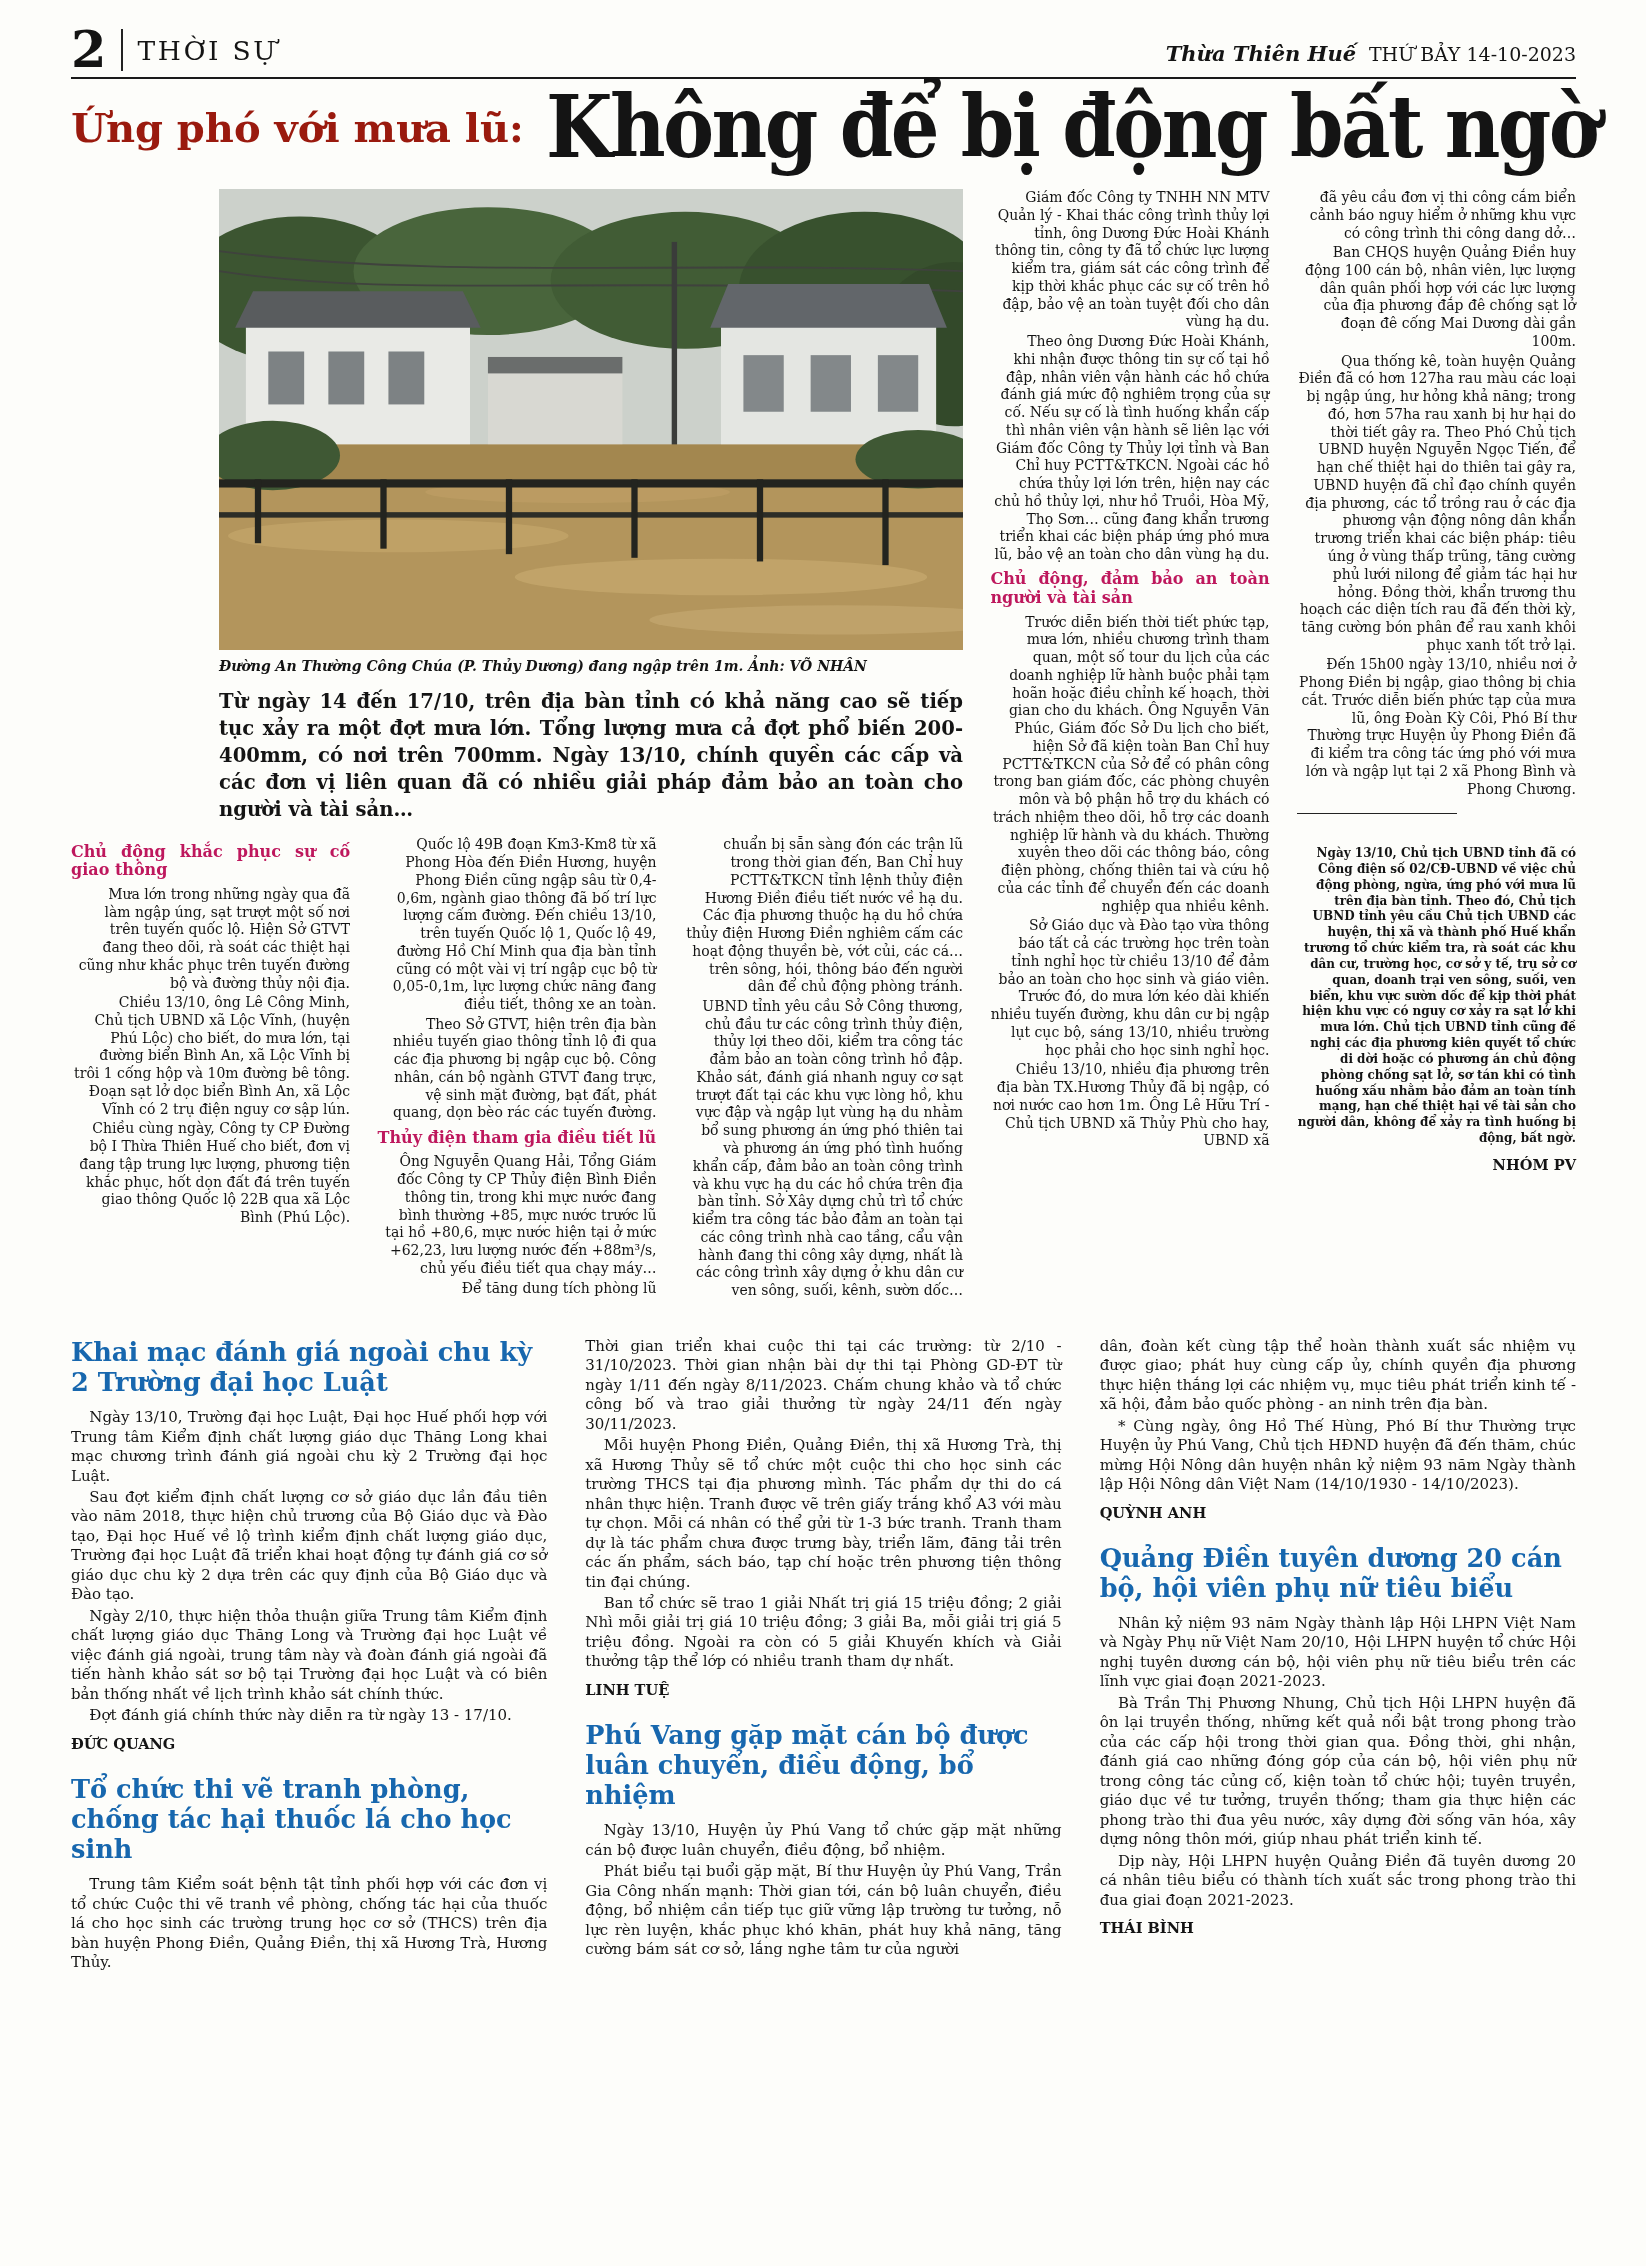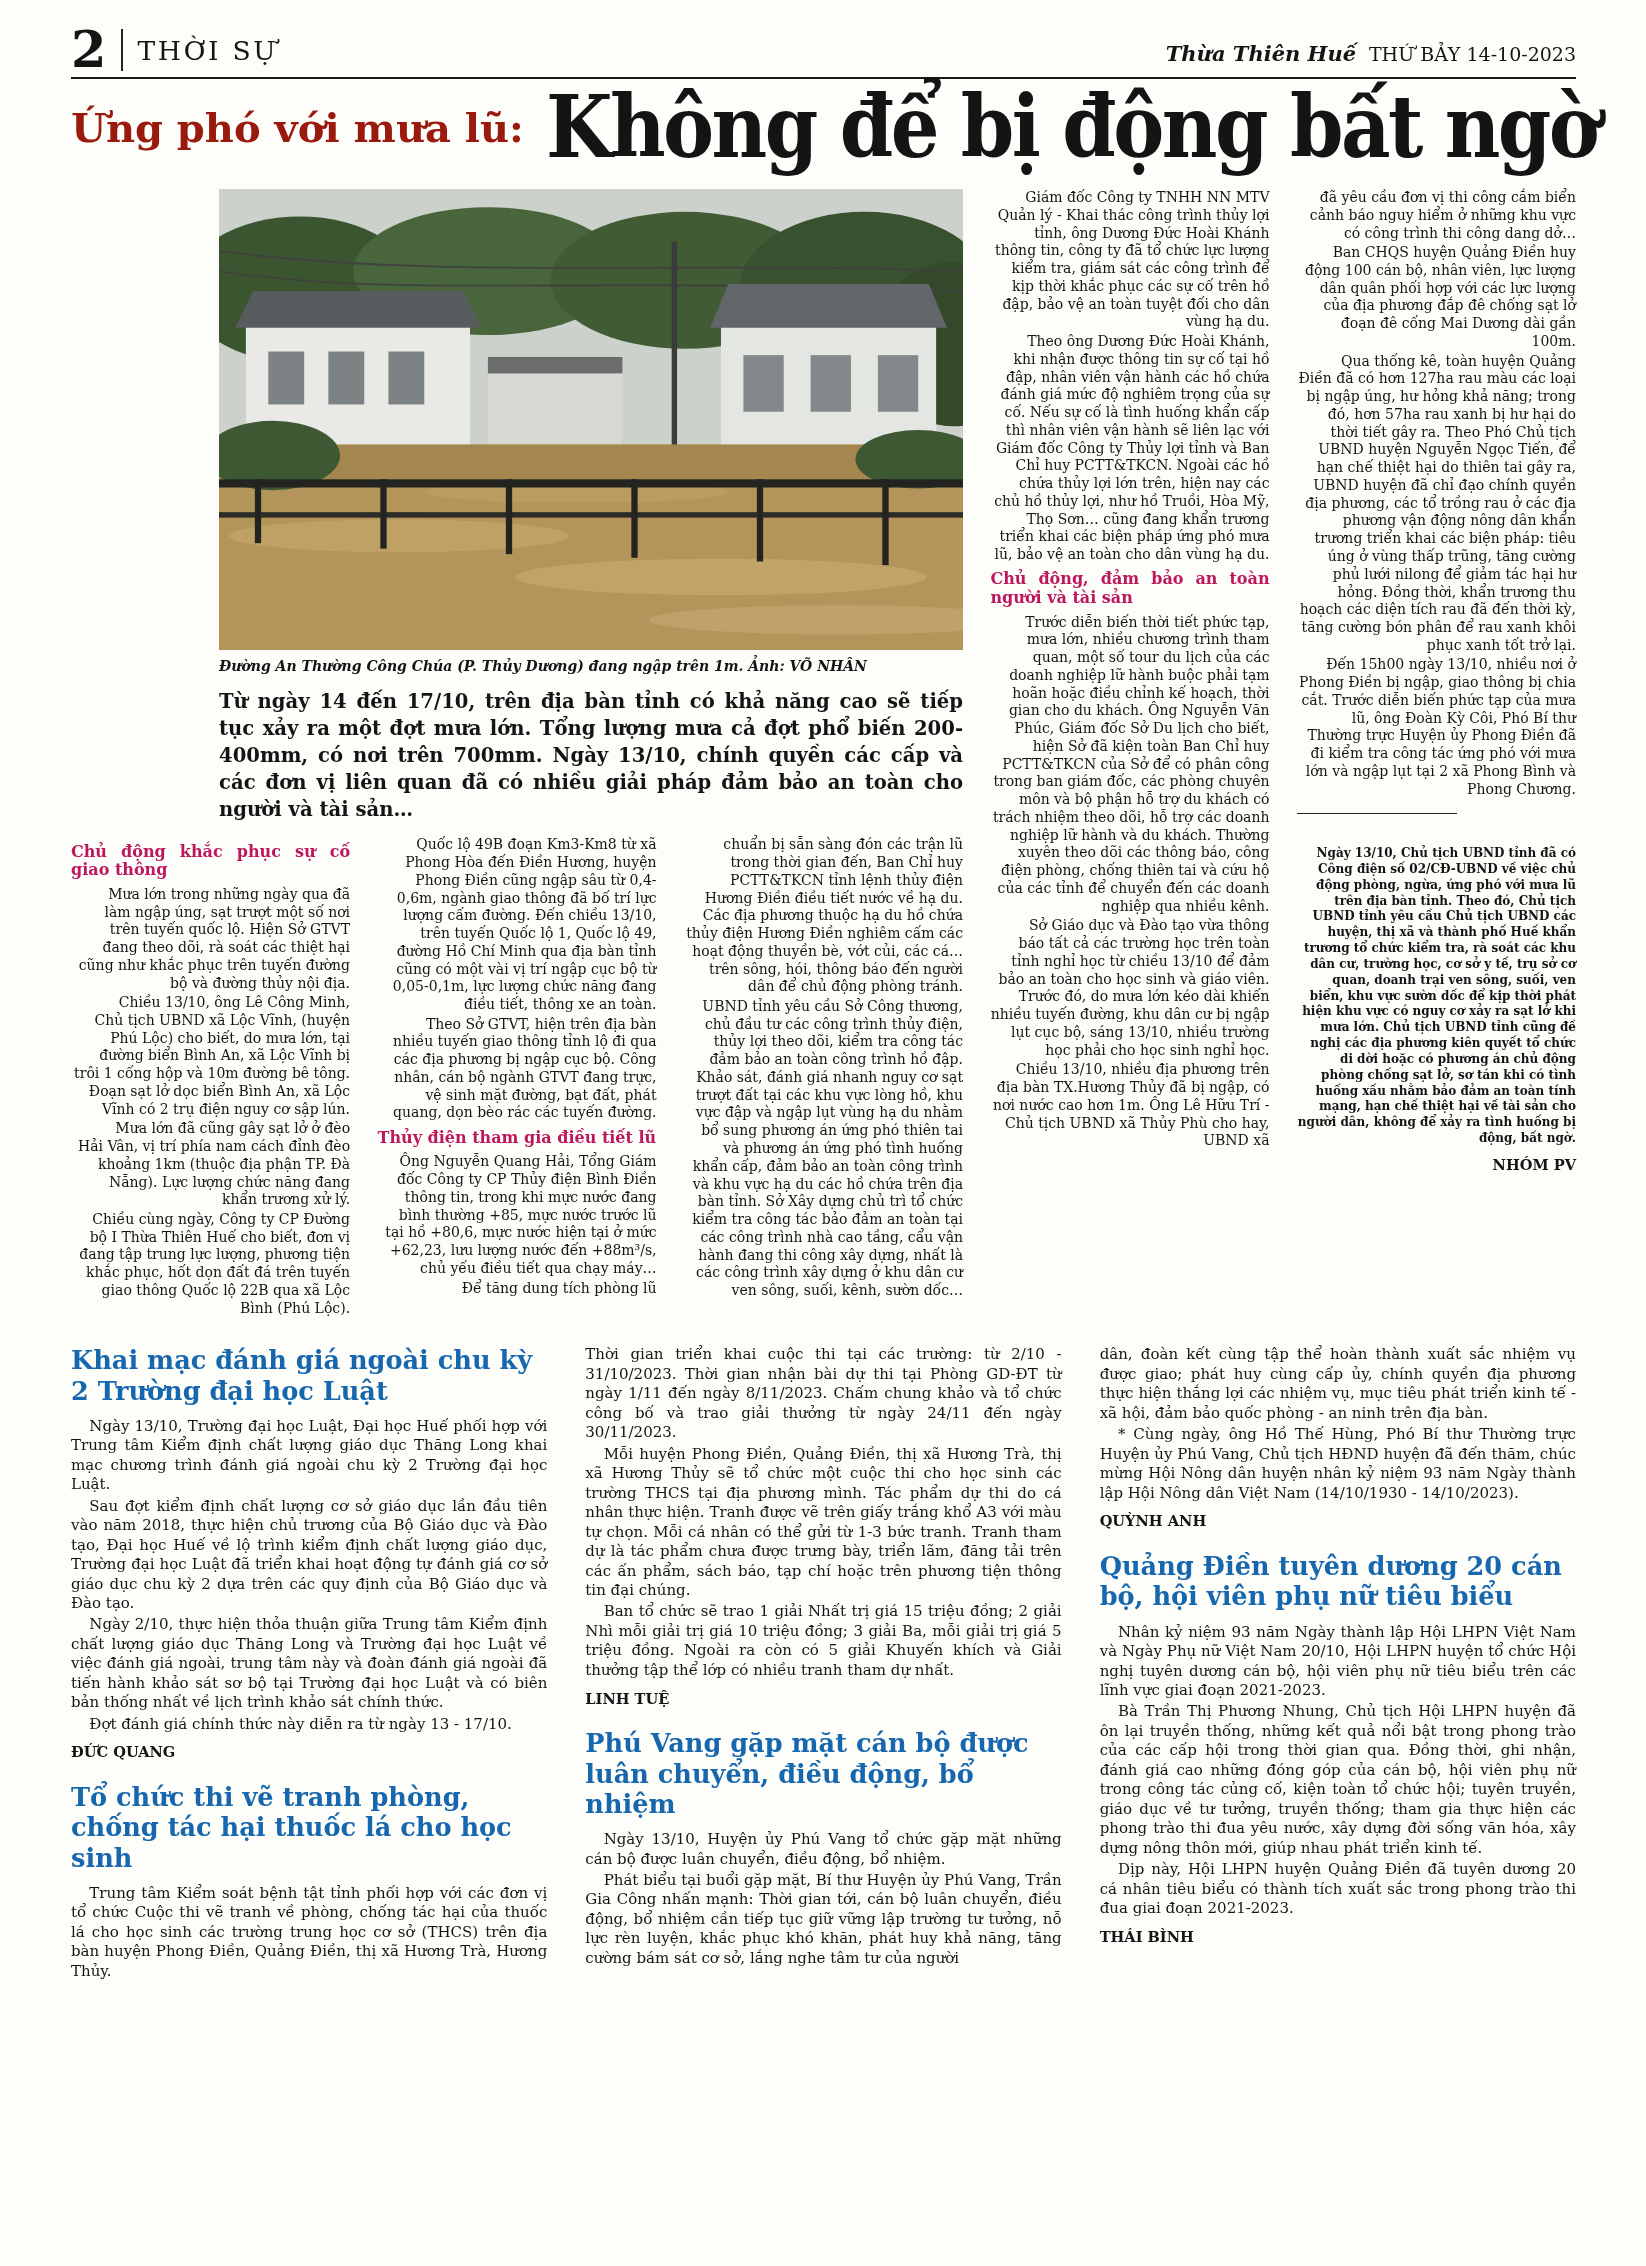--- a/index.html
+++ b/index.html
@@ -38,21 +38,21 @@
   .col1 { grid-column:1; grid-row:2; margin-top:12.8px; }
   .col2 { grid-column:2; grid-row:2; margin-top:12.8px; }
   .col3 { grid-column:3; grid-row:2; margin-top:12.8px; }
   .col4 { grid-column:4; grid-row:1/3; }
   .col5 { grid-column:5; grid-row:1/3; }
   .subhead { color:#be185d; font-size:16px; font-weight:700; line-height:1.15; margin:6.4px 0 6.4px; }
   .note-rule { width:160px; border-top:1.8px solid #222; margin:14.6px 0 9.1px; }
   .note { font-weight:700; font-size:12px; line-height:1.32; text-align:justify;margin-top:32px; }
   .byline { text-align:right; font-weight:700; font-size:14.6px; margin-top:9.1px; text-indent:0 !important; }
   
-  .bottom-section { display:grid; grid-template-columns:repeat(3,1fr); column-gap:38px; margin-top:26px; }
+  .bottom-section { display:grid; grid-template-columns:repeat(3,1fr); column-gap:38px; margin-top:35px; }
   .bcol { font-size:15px; line-height:1.3; }
   .bcol p { text-align:justify; text-indent:18.3px; margin-bottom:1.8px; }
   .bcol p.noindent { text-indent:0; }
   .b-title { color:#1767ae; font-size:25.6px; font-weight:700; line-height:1.18; margin-bottom:11px; }
   .b-article { margin-bottom:20px; }
   .b-article:last-child { margin-bottom:0; }
 </style>
 </head>
 <body>
 
@@ -122,21 +122,20 @@
         </svg>
       </figure>
       <figcaption class="caption">Đường An Thường Công Chúa (P. Thủy Dương) đang ngập trên 1m. Ảnh: VÕ NHÂN</figcaption>
       <p class="intro">Từ ngày 14 đến 17/10, trên địa bàn tỉnh có khả năng cao sẽ tiếp tục xảy ra một đợt mưa lớn. Tổng lượng mưa cả đợt phổ biến 200-400mm, có nơi trên 700mm. Ngày 13/10, chính quyền các cấp và các đơn vị liên quan đã có nhiều giải pháp đảm bảo an toàn cho người và tài sản…</p>
     </div>
 
     <div class="col col1">
       <h3 class="subhead">Chủ động khắc phục sự cố giao thông</h3>
       <p>Mưa lớn trong những ngày qua đã làm ngập úng, sạt trượt một số nơi trên tuyến quốc lộ. Hiện Sở GTVT đang theo dõi, rà soát các thiệt hại cũng như khắc phục trên tuyến đường bộ và đường thủy nội địa.</p>
       <p>Chiều 13/10, ông Lê Công Minh, Chủ tịch UBND xã Lộc Vĩnh, (huyện Phú Lộc) cho biết, do mưa lớn, tại đường biển Bình An, xã Lộc Vĩnh bị trôi 1 cống hộp và 10m đường bê tông. Đoạn sạt lở dọc biển Bình An, xã Lộc Vĩnh có 2 trụ điện nguy cơ sập lún.</p>
-      <p>Mưa lớn đã cũng gây sạt lở ở đèo Hải Vân, vị trí phía nam cách đỉnh đèo khoảng 1km (thuộc địa phận TP. Đà Nẵng). Lực lượng chức năng đang khẩn trương xử lý.</p>
       <p>Chiều cùng ngày, Công ty CP Đường bộ I Thừa Thiên Huế cho biết, đơn vị đang tập trung lực lượng, phương tiện khắc phục, hốt dọn đất đá trên tuyến giao thông Quốc lộ 22B qua xã Lộc Bình (Phú Lộc).</p>
     </div>
 
     <div class="col col2">
       <p class="noindent">Quốc lộ 49B đoạn Km3-Km8 từ xã Phong Hòa đến Điền Hương, huyện Phong Điền cũng ngập sâu từ 0,4-0,6m, ngành giao thông đã bố trí lực lượng cấm đường. Đến chiều 13/10, trên tuyến Quốc lộ 1, Quốc lộ 49, đường Hồ Chí Minh qua địa bàn tỉnh cũng có một vài vị trí ngập cục bộ từ 0,05-0,1m, lực lượng chức năng đang điều tiết, thông xe an toàn.</p>
       <p>Theo Sở GTVT, hiện trên địa bàn nhiều tuyến giao thông tỉnh lộ đi qua các địa phương bị ngập cục bộ. Công nhân, cán bộ ngành GTVT đang trực, vệ sinh mặt đường, bạt đất, phát quang, dọn bèo rác các tuyến đường.</p>
       <h3 class="subhead">Thủy điện tham gia điều tiết lũ</h3>
       <p>Ông Nguyễn Quang Hải, Tổng Giám đốc Công ty CP Thủy điện Bình Điền thông tin, trong khi mực nước đang bình thường +85, mực nước trước lũ tại hồ +80,6, mực nước hiện tại ở mức +62,23, lưu lượng nước đến +88m³/s, chủ yếu điều tiết qua chạy máy…</p>
       <p>Để tăng dung tích phòng lũ</p>
     </div>

